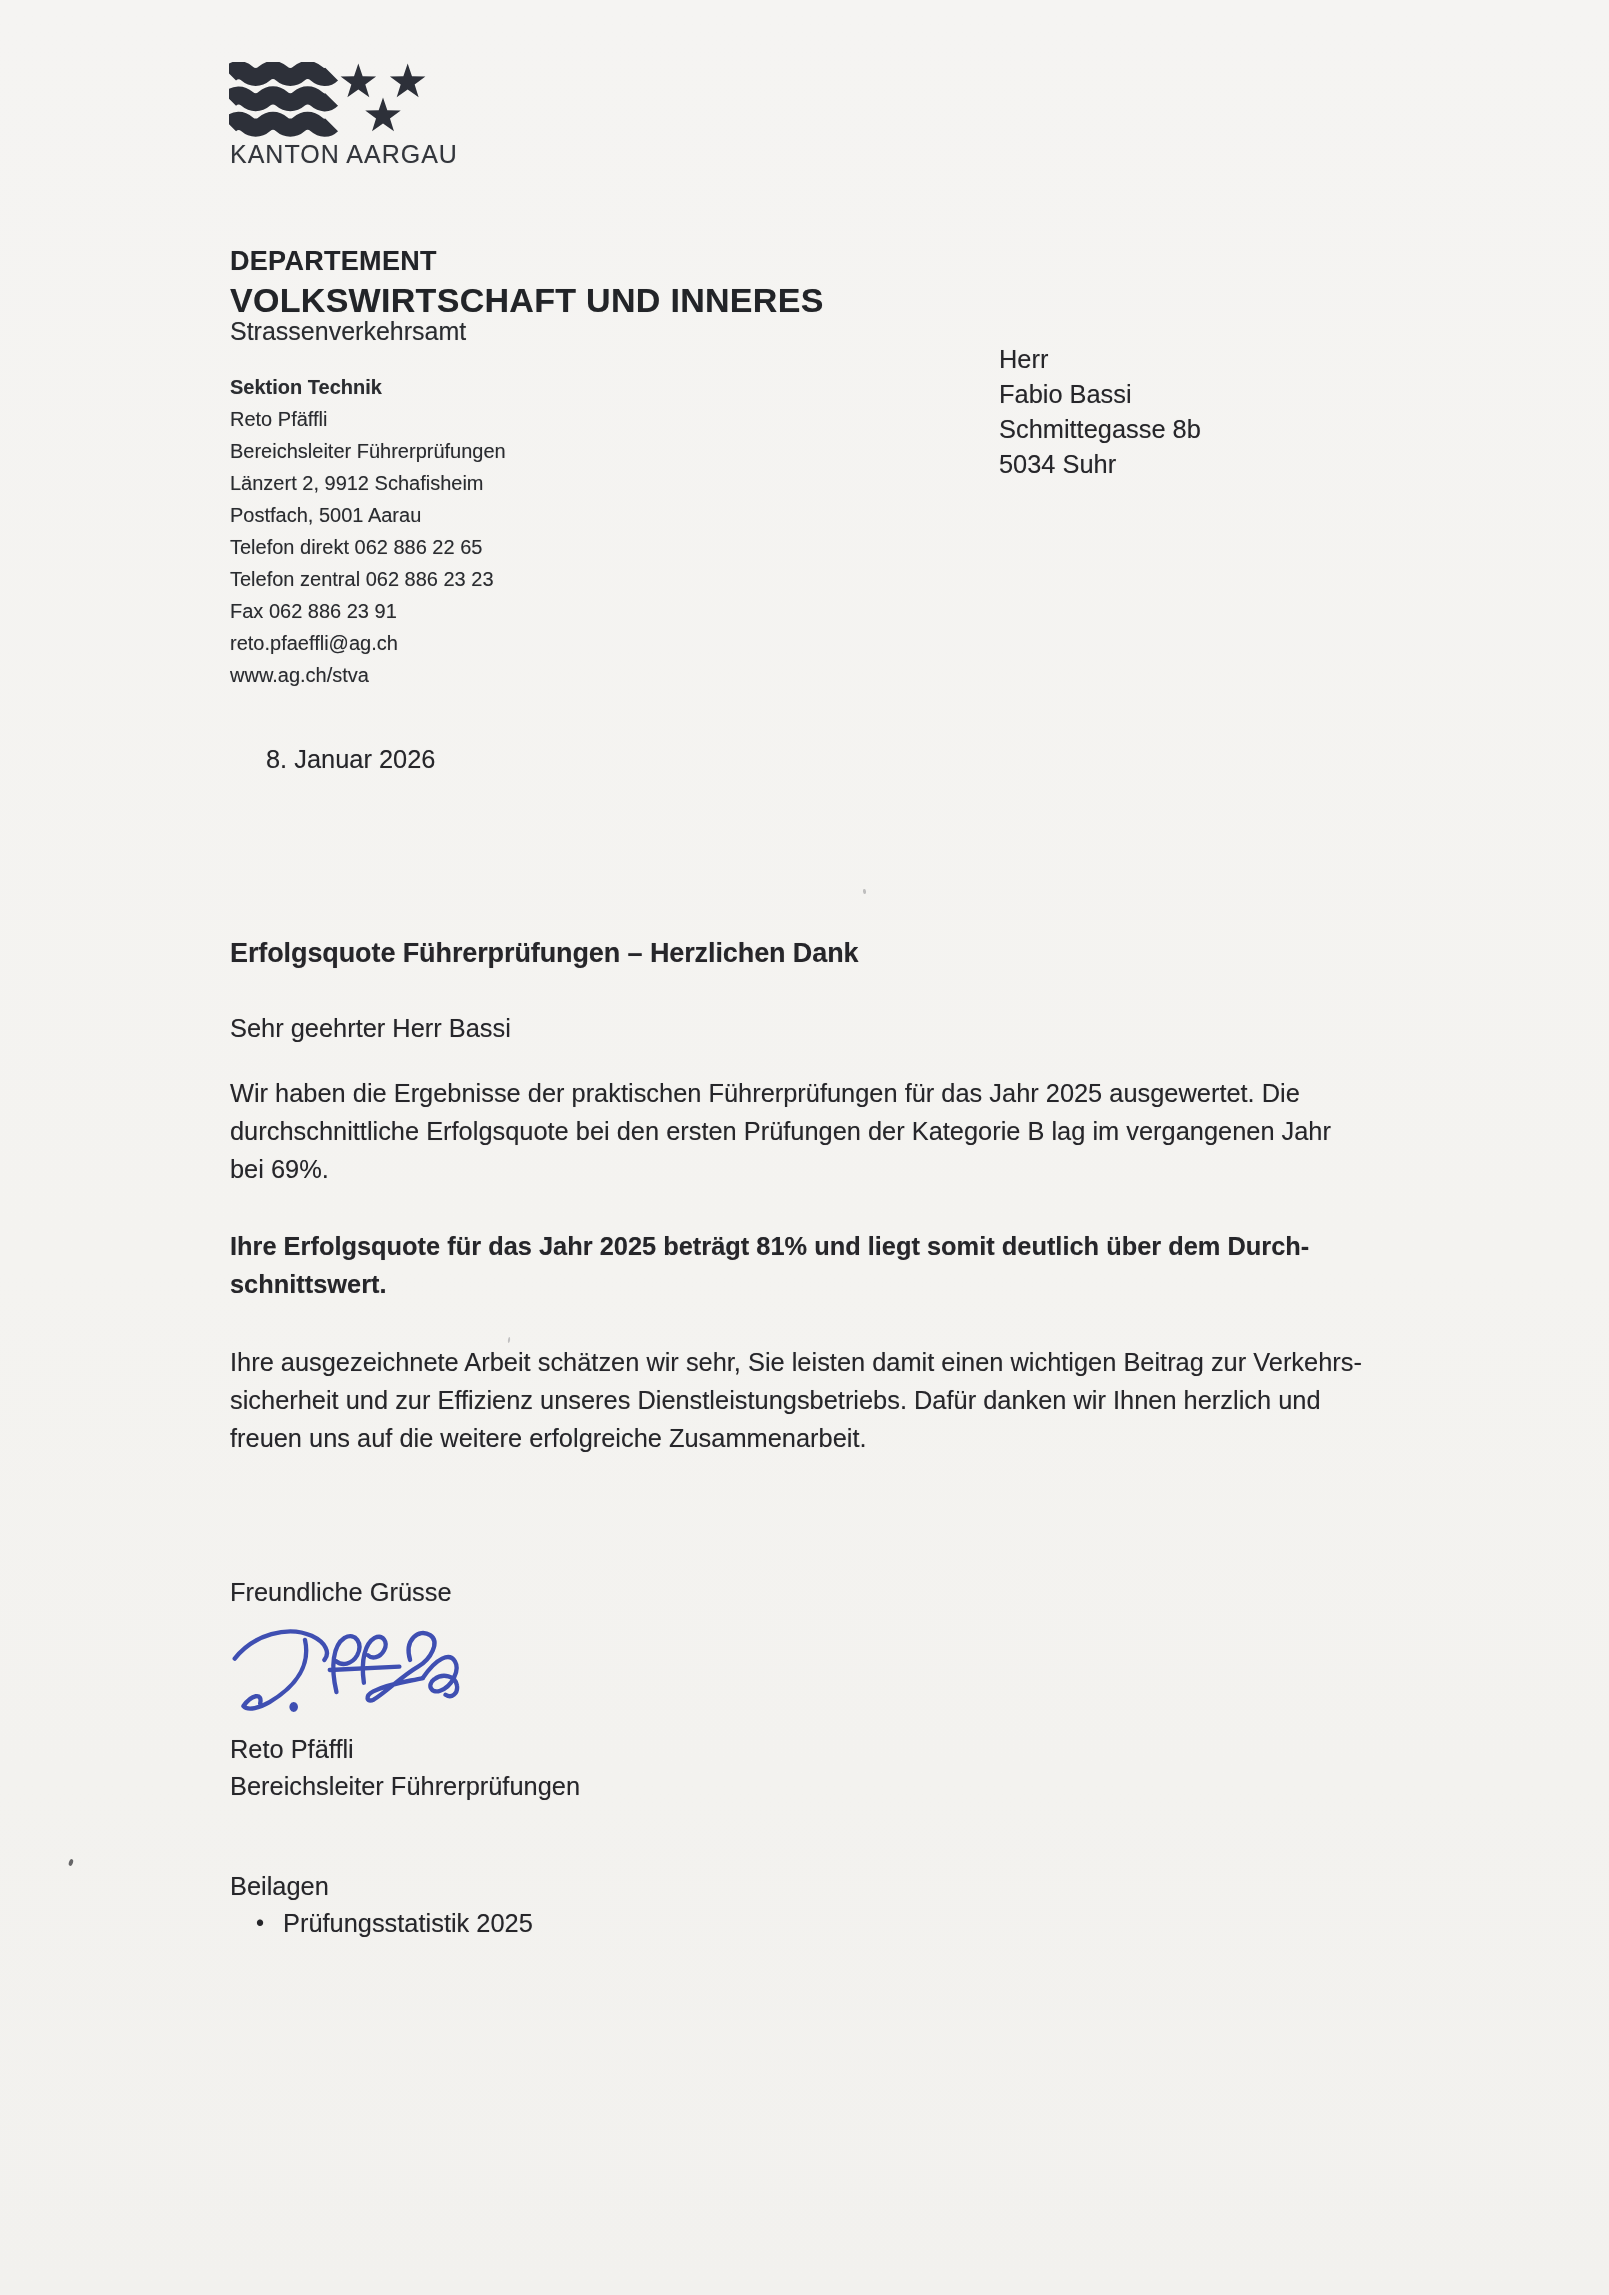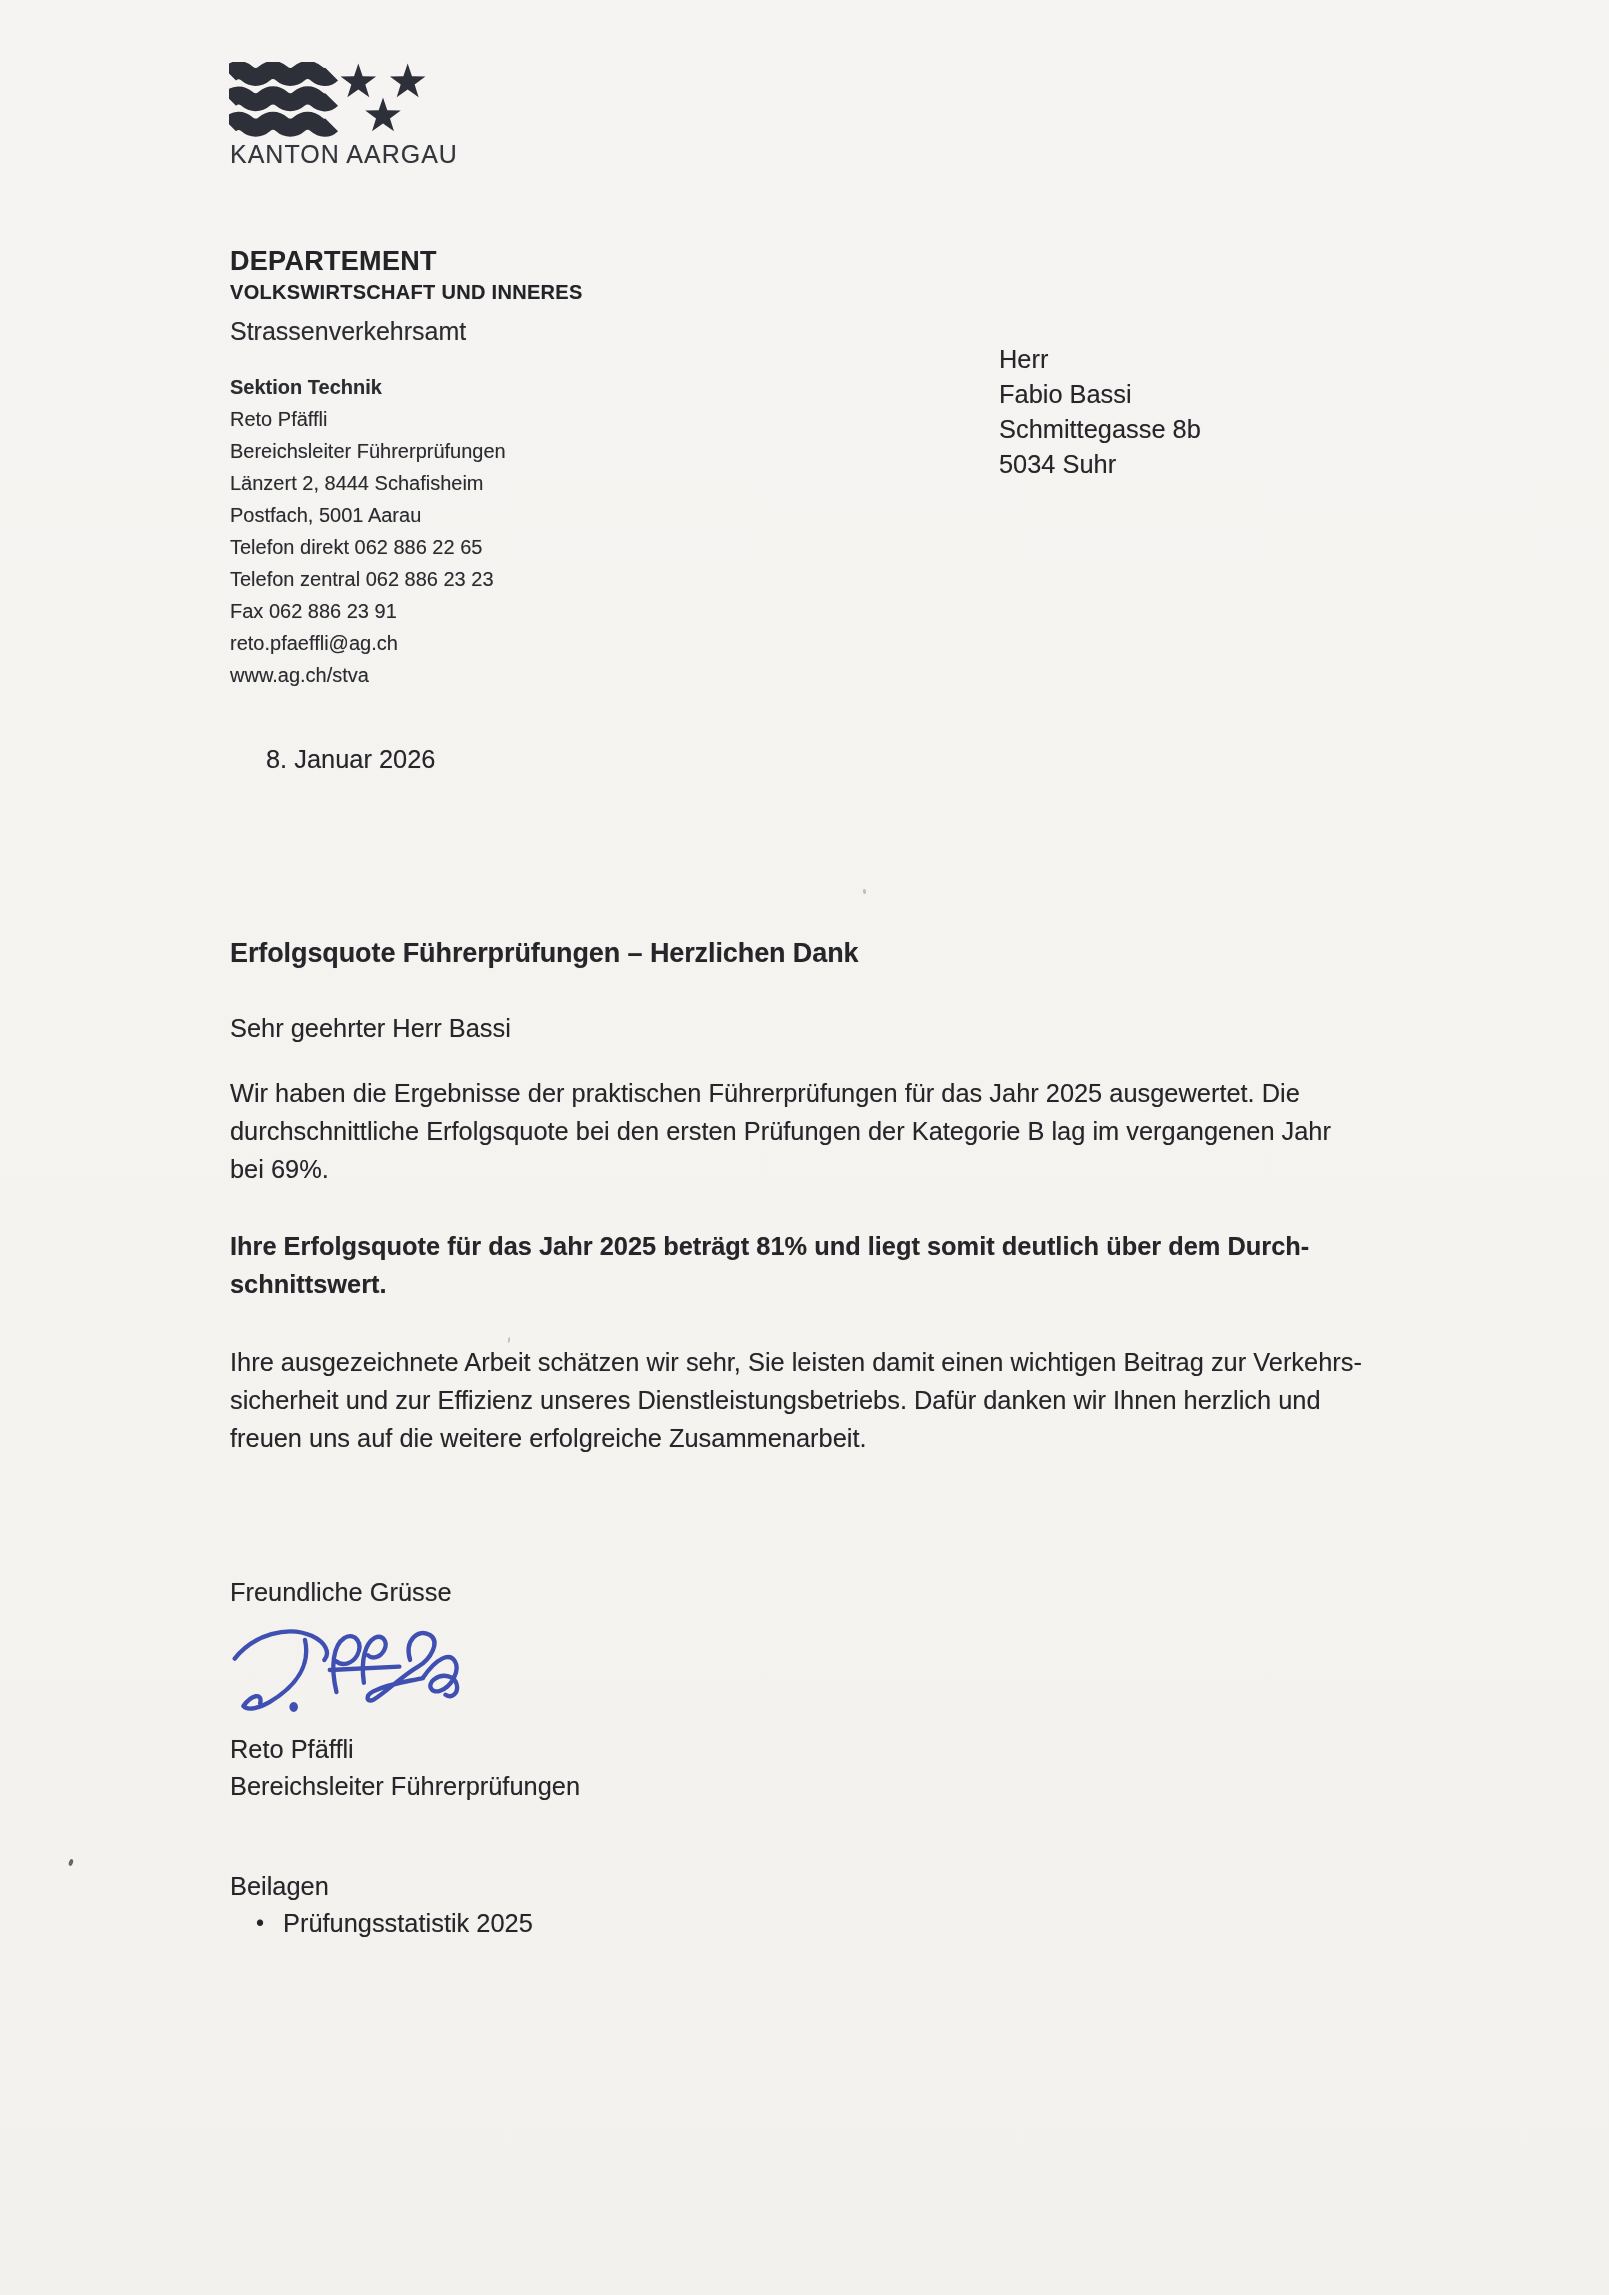--- a/index.html
+++ b/index.html
@@ -19,21 +19,21 @@
   }
   .abs { position: absolute; }
   .soft { text-shadow: 0 0 0.7px rgba(40,40,44,0.35); }
 
   
   .canton-name {
     left: 230px; top: 140px;
     font-size: 25px; letter-spacing: 1px; color: #33363c;
   }
   .dept-1 { left: 230px; top: 246px; font-size: 27px; font-weight: bold; letter-spacing: 0.3px; color: #222428; }
-  .dept-2 { left: 230px; top: 281px; font-size: 20px; font-weight: bold; letter-spacing: 0.3px; color: #222428; }
+  .dept-2 { left: 230px; top: 281px; font-size: 34px; font-weight: bold; letter-spacing: 0.3px; color: #222428; }
   .office  { left: 230px; top: 317px; font-size: 25px; color: #2a2c30; }
 
   
   .sender { left: 230px; top: 371px; font-size: 20px; line-height: 32px; color: #2a2c30; }
   .sender .bold { font-weight: bold; }
 
   
   .recipient { left: 999px; top: 342px; font-size: 25.4px; line-height: 35px; }
 
   .date-line { left: 230px; top: 745px; font-size: 25.4px; margin-left: 36px; }
@@ -96,21 +96,21 @@
   <div class="abs canton-name soft">KANTON AARGAU</div>
 
   <div class="abs dept-1 soft">DEPARTEMENT</div>
   <div class="abs dept-2 soft">VOLKSWIRTSCHAFT UND INNERES</div>
   <div class="abs office soft">Strassenverkehrsamt</div>
 
   <div class="abs sender soft">
     <div class="bold">Sektion Technik</div>
     <div>Reto Pfäffli</div>
     <div>Bereichsleiter Führerprüfungen</div>
-    <div>Länzert 2, 8444 Schafisheim</div>
+    <div>Länzert 2, 9912 Schafisheim</div>
     <div>Postfach, 5001 Aarau</div>
     <div>Telefon direkt 062 886 22 65</div>
     <div>Telefon zentral 062 886 23 23</div>
     <div>Fax 062 886 23 91</div>
     <div>reto.pfaeffli@ag.ch</div>
     <div>www.ag.ch/stva</div>
   </div>
 
   <div class="abs recipient soft">
     <div>Herr</div>

